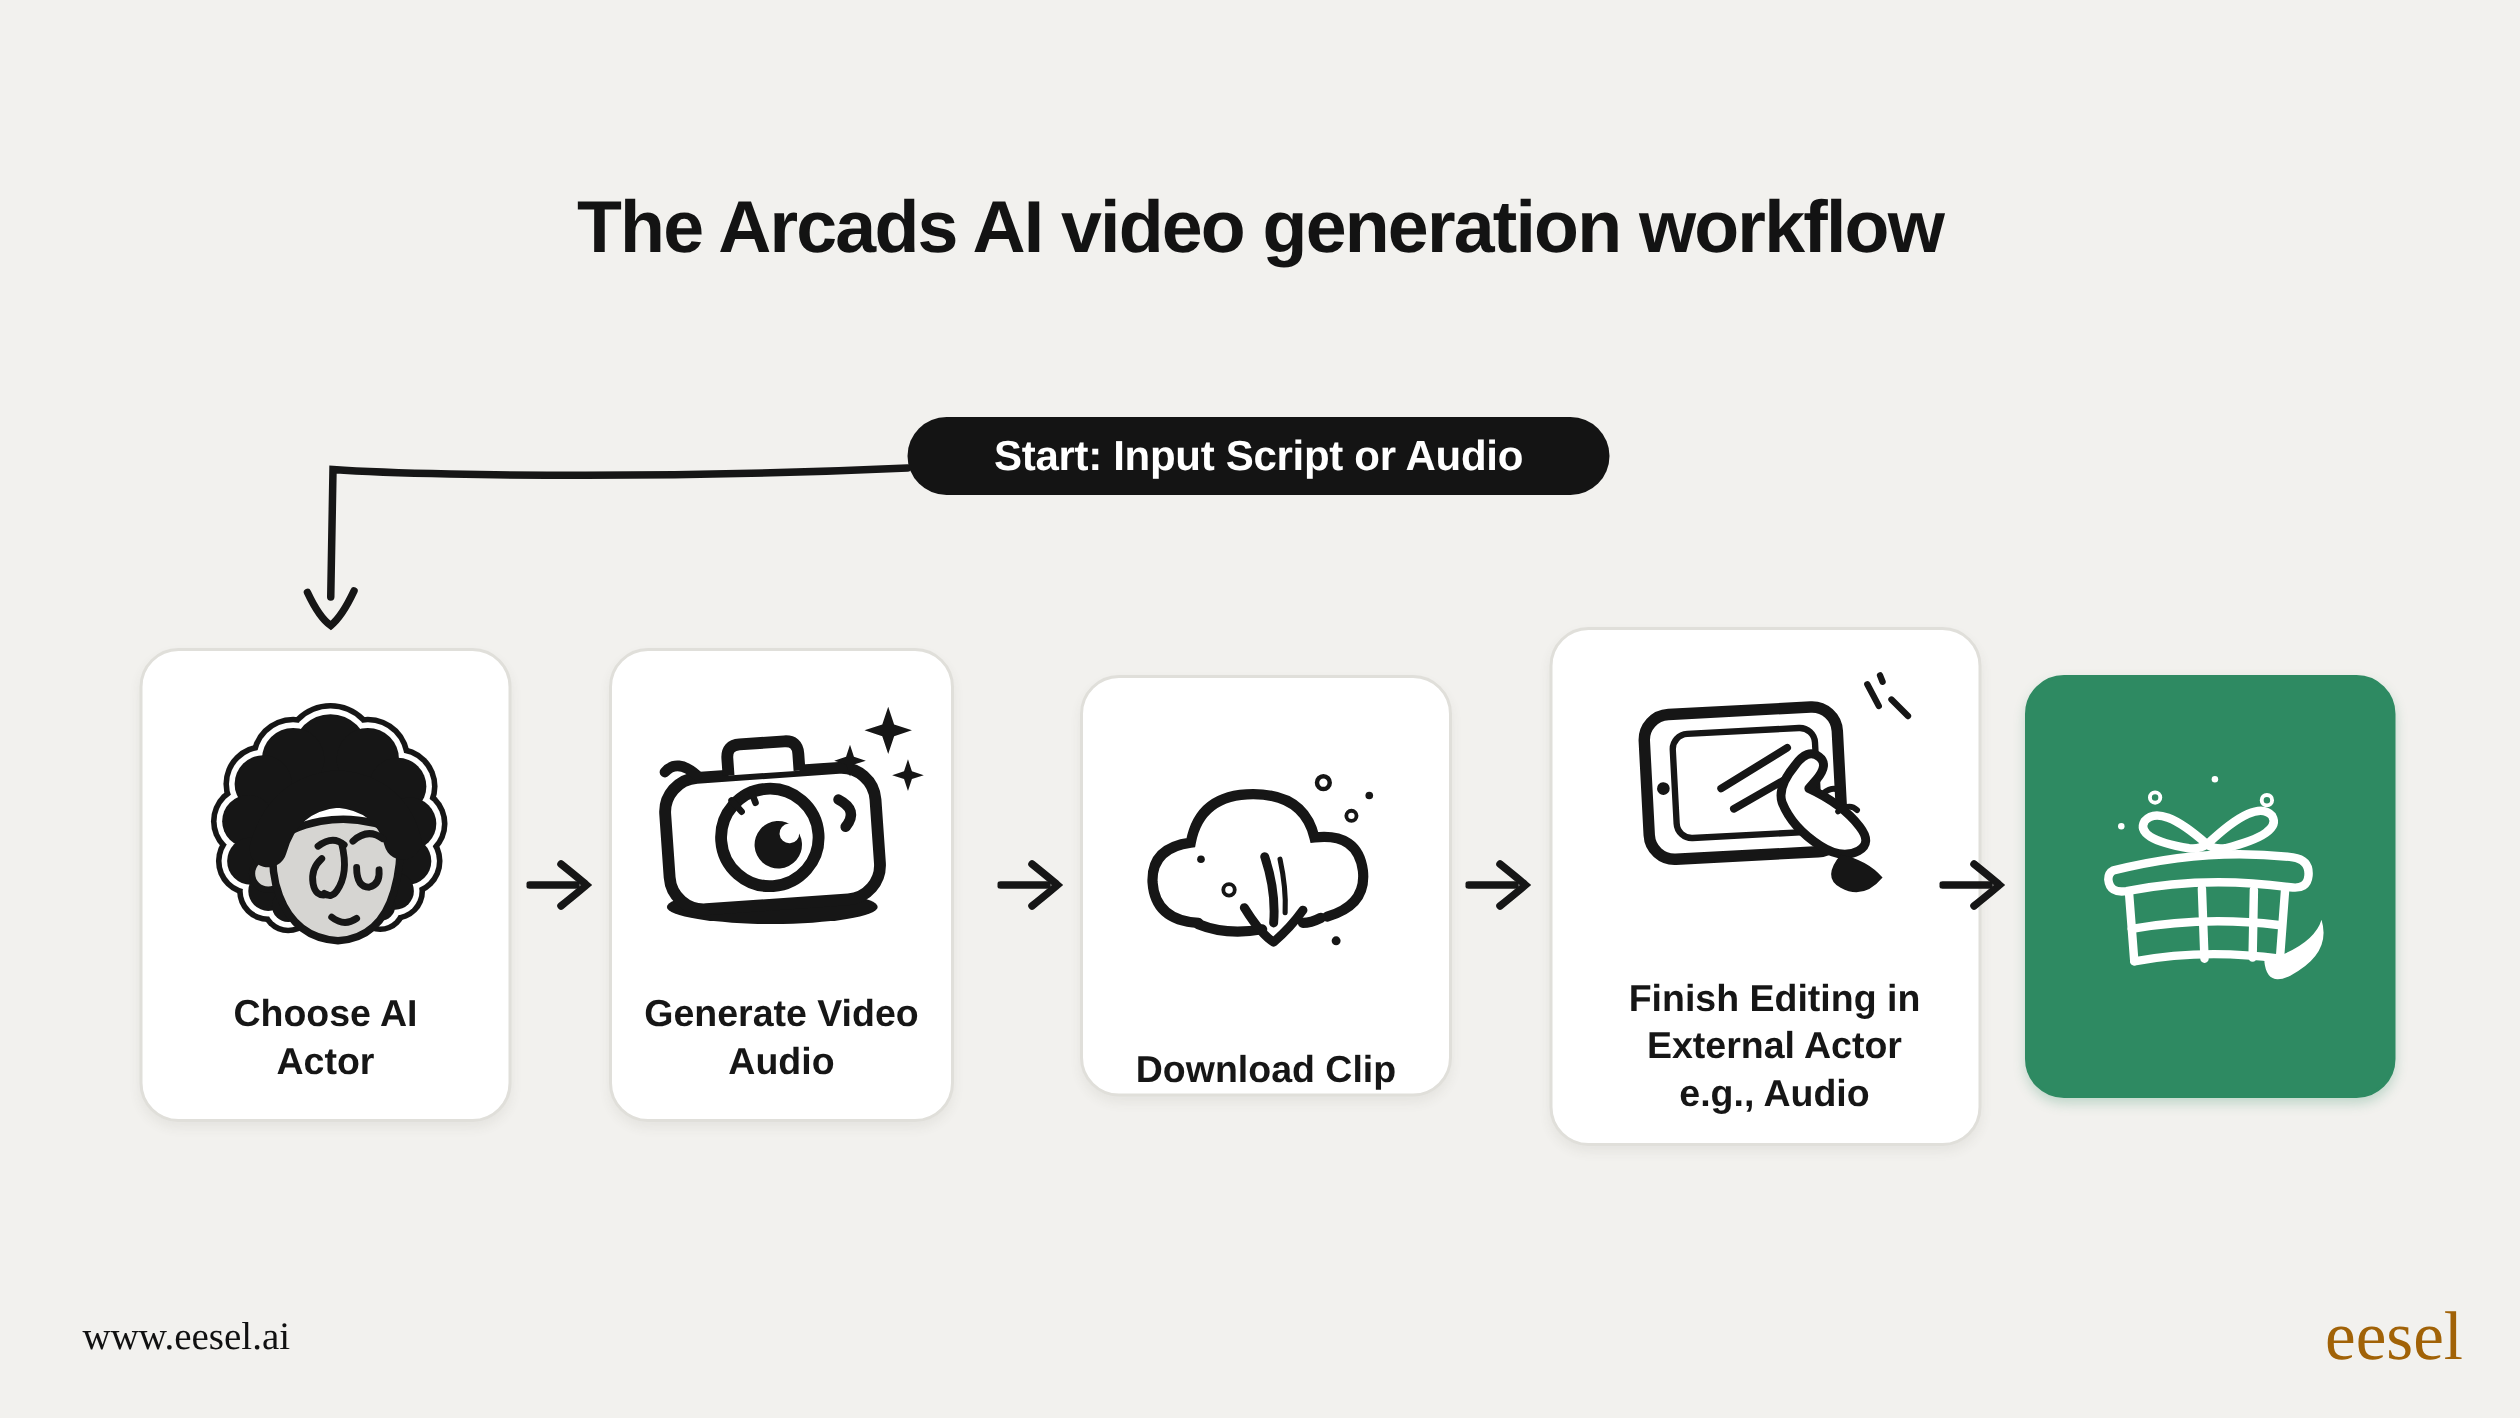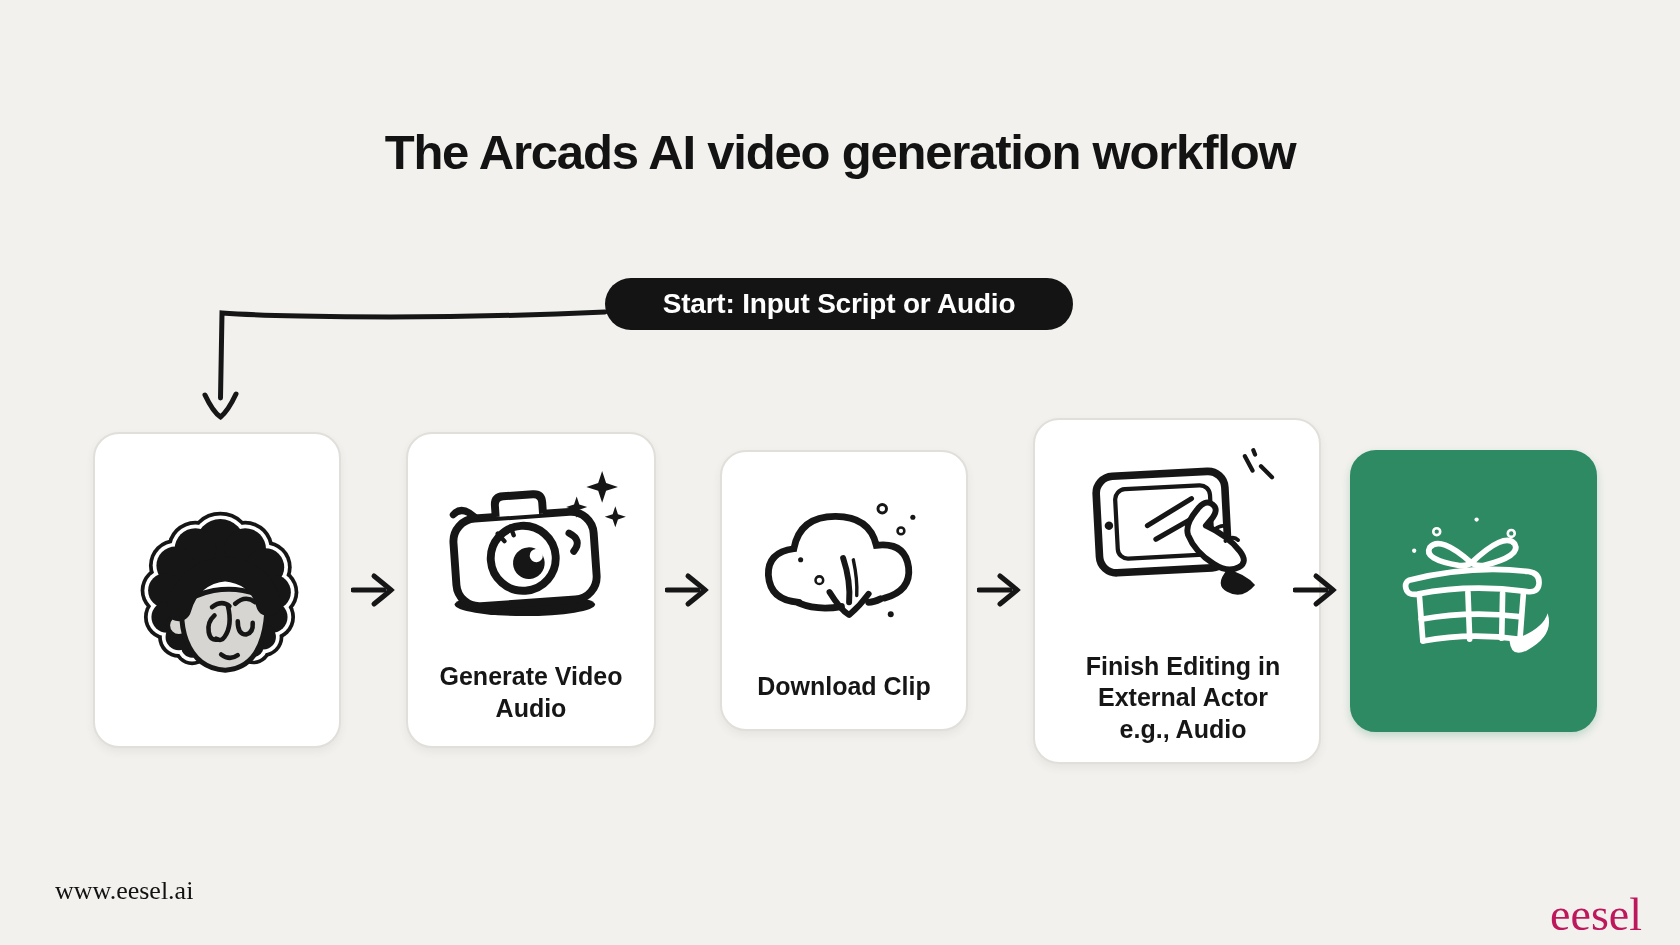--- a/index.html
+++ b/index.html
@@ -20,39 +20,39 @@
   .card{
     position:absolute;background:#ffffff;border:2px solid #e0dfda;border-radius:26px;
     box-shadow:0 4px 8px rgba(70,68,60,.07);
     display:flex;flex-direction:column;align-items:center;box-sizing:border-box;
   }
   .card.green{background:#2e8a62;border-color:#2e8a62;box-shadow:0 4px 8px rgba(46,138,98,.25);}
   .icon-wrap{flex:1 1 auto;display:flex;align-items:center;justify-content:center;width:100%;}
   .card-label{font-weight:700;font-size:25px;line-height:1.26;text-align:center;color:#161616;}
   .card.green .card-label{color:#ffffff;}
   #card1{left:93px;top:432px;width:248px;height:316px;}
-  #card2{left:406px;top:432px;width:250px;height:316px;justify-content:space-between;}
+  #card2{left:406px;top:432px;width:230px;height:316px;justify-content:space-between;}
   #card3{left:720px;top:450px;width:248px;height:281px;}
   #card4{left:1033px;top:418px;width:288px;height:346px;padding-left:12px;}
   #card5{left:1350px;top:450px;width:247px;height:282px;}
   #card1 .card-label,#card2 .card-label{padding-bottom:22px;}
-  #card3 .card-label,#card5 .card-label{padding-bottom:27px;}
+  #card3 .card-label,#card5 .card-label{}
   #card4 .card-label{padding-bottom:17px;}
   .flow-arrow{position:absolute;width:46px;height:40px;}
   #arrow1{left:351px;top:570px;}
   #arrow2{left:665px;top:570px;}
   #arrow3{left:977px;top:570px;}
   #arrow4{left:1293px;top:570px;}
   .footer-site{
     position:absolute;left:55px;top:876px;
     font-family:"Liberation Serif",serif;font-size:26px;color:#111111;text-align:right;
   }
   .footer-brand{
     position:absolute;right:38px;top:864px;
-    font-family:"Liberation Serif",serif;font-size:46px;color:#be185d;margin-top:24px;
+    font-family:"Liberation Serif",serif;font-size:46px;color:#a16207;
   }
 </style>
 </head>
 <body>
 
 <div class="canvas">
 
   <div class="title">The Arcads AI video generation workflow</div>
 
   <svg class="connector" width="1680" height="945" viewBox="0 0 1680 945">
@@ -118,20 +118,24 @@
         <g fill="none" stroke="#161616" stroke-width="5.5" stroke-linecap="round">
           <path d="M94,130 Q106,121 115,129"></path>
           <path d="M113,128 Q119,152 109,166 Q105,172 99,168"></path>
           <path d="M97,140 Q88,148 90,160 Q92,171 101,169"></path>
           <path d="M122,126 Q134,115 146,124"></path>
           <path d="M125,147 Q125,163 135,163 Q144,161 143,149"></path>
           <path d="M105,187 Q115,195 125,188"></path>
         </g>
       </svg>
     </div>
+    <div class="card-label">
+      <div>Choose AI</div>
+      <div>Actor</div>
+    </div>
   </div>
 
   <svg class="flow-arrow" id="arrow1" viewBox="0 0 46 40">
     <path d="M2,20 L33,20" stroke="#161616" stroke-width="5" stroke-linecap="round"></path>
     <path d="M23,6 Q36,16.5 40,20 Q36,23.5 23,34" fill="none" stroke="#161616" stroke-width="5" stroke-linecap="round"></path>
   </svg>
 
   <div class="card" id="card2">
     <div class="icon-wrap">
       <svg width="202" height="167" viewBox="0 0 230 190">

